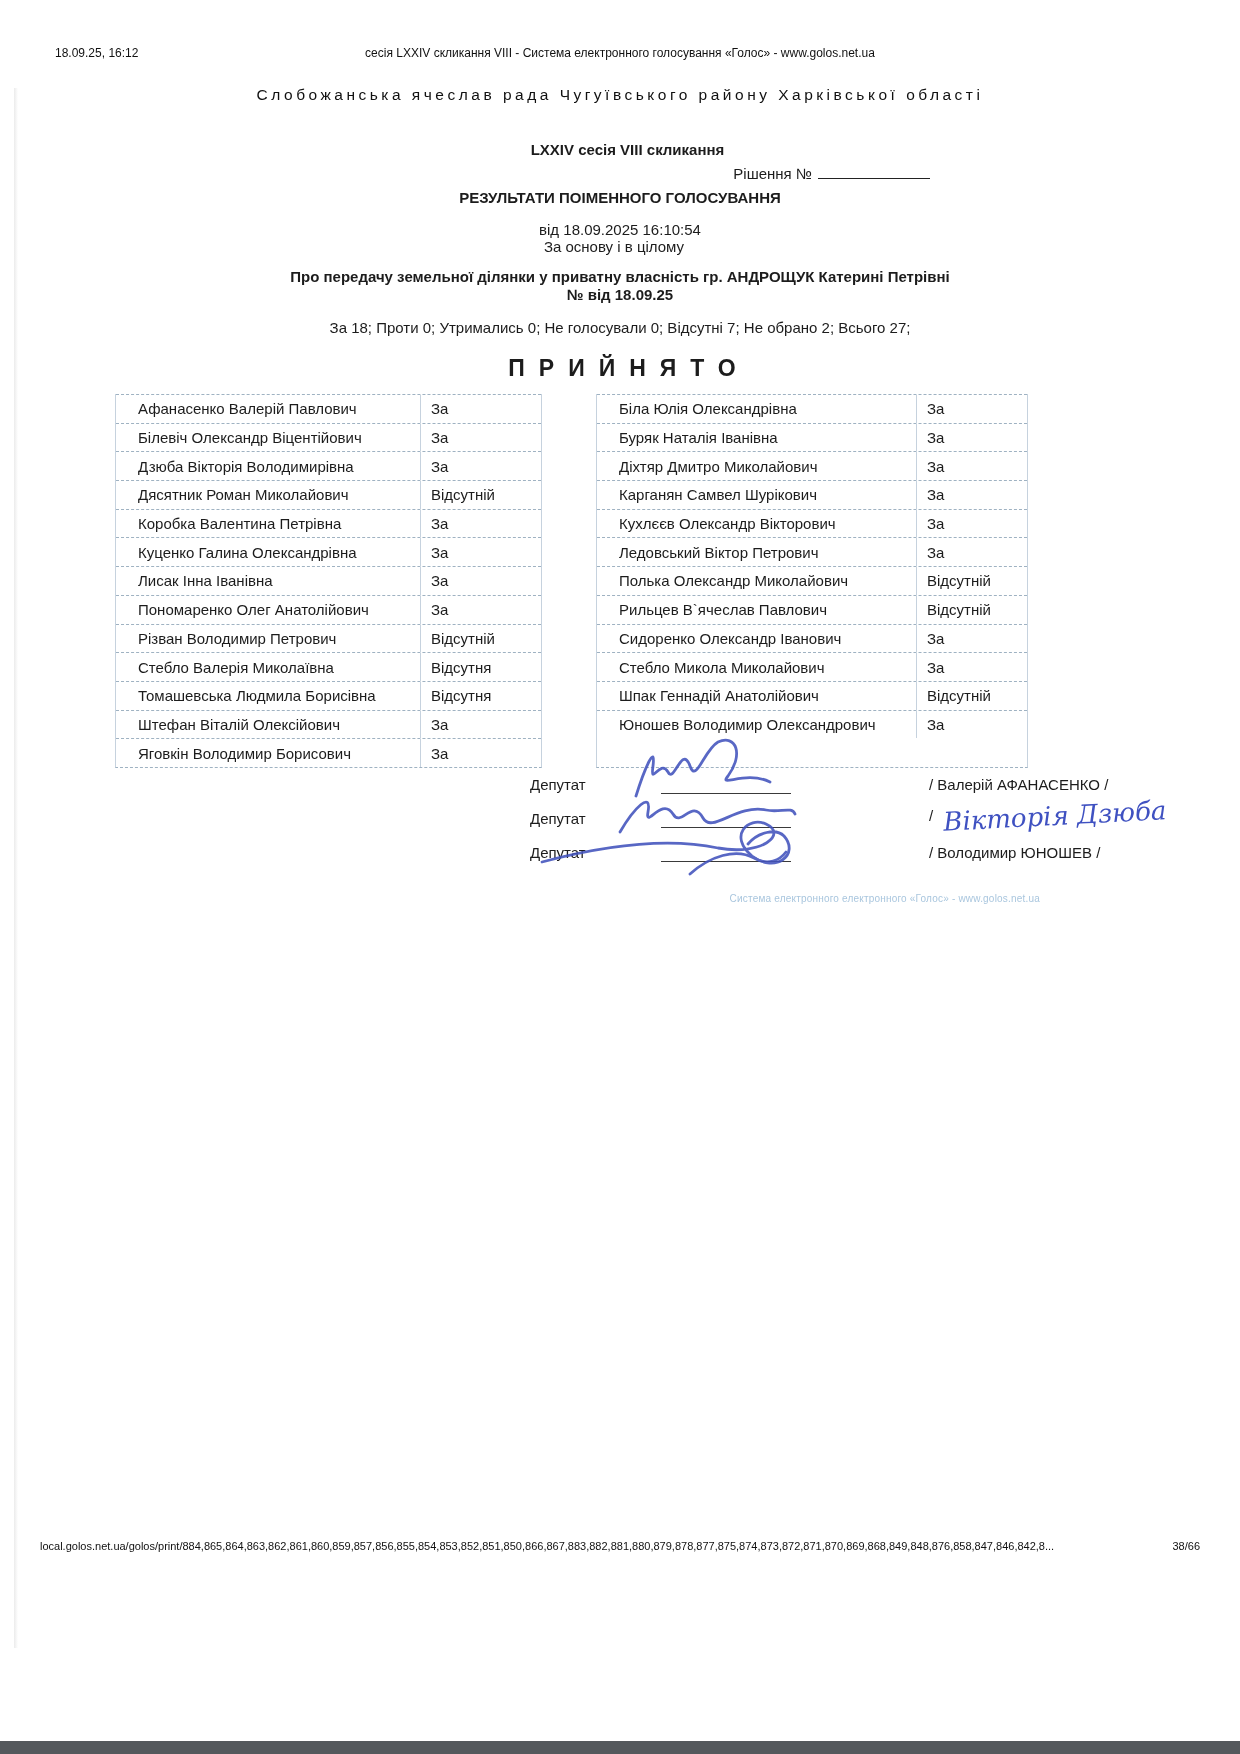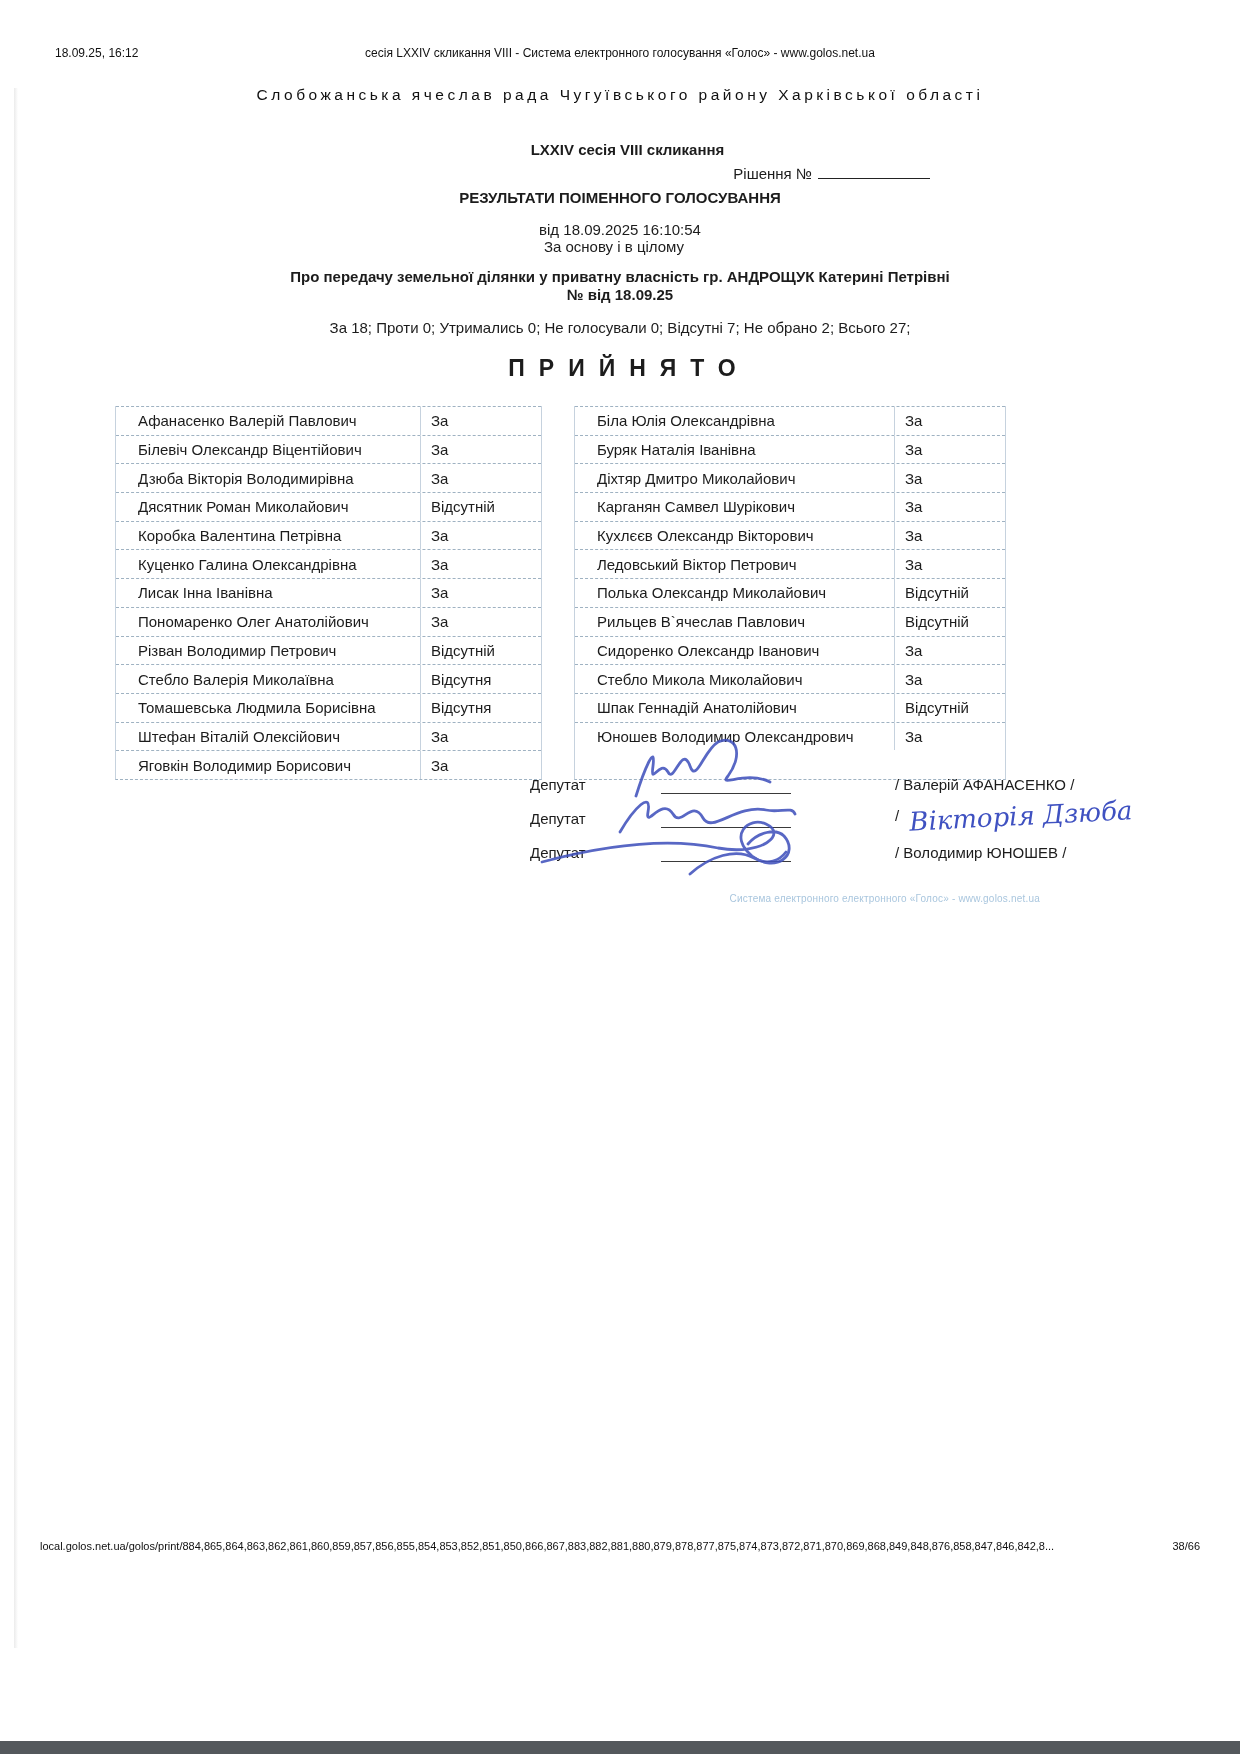--- a/index.html
+++ b/index.html
@@ -44,21 +44,21 @@
     position:absolute; top:268px; left:0; right:0;
     text-align:center; font-size:15px; font-weight:bold; line-height:17.5px;
   }
   .summary { position:absolute; top:319px; left:0; right:0; text-align:center; font-size:15px; }
   .decision-result {
     position:absolute; top:355px; left:0; right:0;
     text-align:center; font-size:23px; font-weight:bold;
     letter-spacing:14px; padding-left:18px;
   }
 
-  .tables-wrap { position:absolute; top:406px; left:115px; display:flex; gap:32px; }
+  .tables-wrap { position:absolute; top:394px; left:115px; display:flex; gap:54px; }
   .vote-table {
     border-left:1px solid #c6d2de; border-right:1px solid #c6d2de;
     border-bottom:1px dashed #9fb2c2;
   }
   .vote-table.left  { width:425px; }
   .vote-table.right { width:430px; }
   .vote-row {
     display:flex; height:27.7px; border-top:1px dashed #9fb2c2;
     font-size:15px; align-items:stretch;
   }
@@ -73,21 +73,21 @@
   .vote-table.left  .vote-value { width:110px; }
   .vote-table.right .vote-value { width:100px; }
 
   .signatures { position:absolute; top:760px; left:0; right:0; }
   .sig-row {
     position:relative; height:34px; display:flex; align-items:flex-end;
     padding-left:530px; font-size:15px;gap:36px;
   }
   .sig-label { width:95px; flex:none; padding-bottom:1px; }
   .sig-line  { width:130px; flex:none; border-bottom:1.5px solid #3a3a3a; height:18px; }
-  .sig-name  { margin-left:68px; white-space:nowrap; padding-bottom:1px; }
+  .sig-name  { margin-left:102px; white-space:nowrap; padding-bottom:1px; }
   .handwritten {
     display:inline-block;
     font-family:"DejaVu Serif", serif; font-style:italic;
     font-size:26px; color:#3f51c1; margin-left:10px;
     transform:rotate(-3deg) translateY(4px);
   }
   .sig-ink { position:absolute; left:540px; top:736px; pointer-events:none; }
 
   .watermark {
     position:absolute; top:893px; right:200px;

